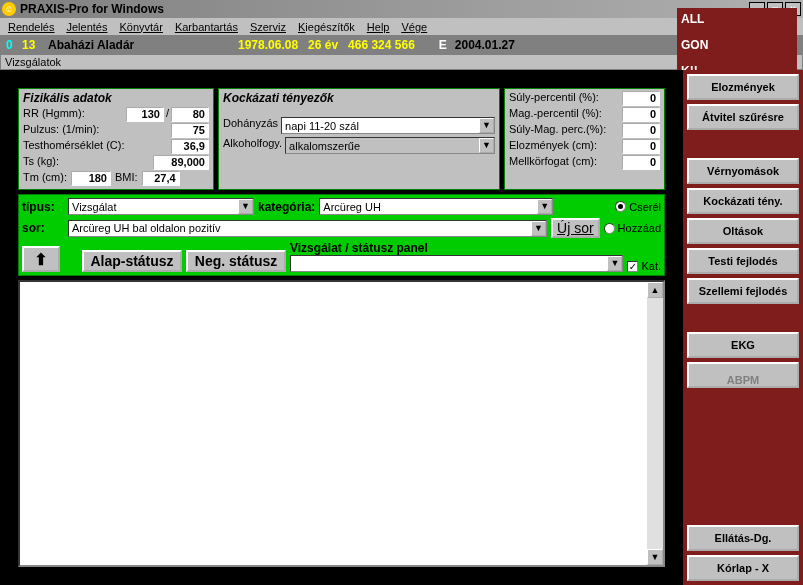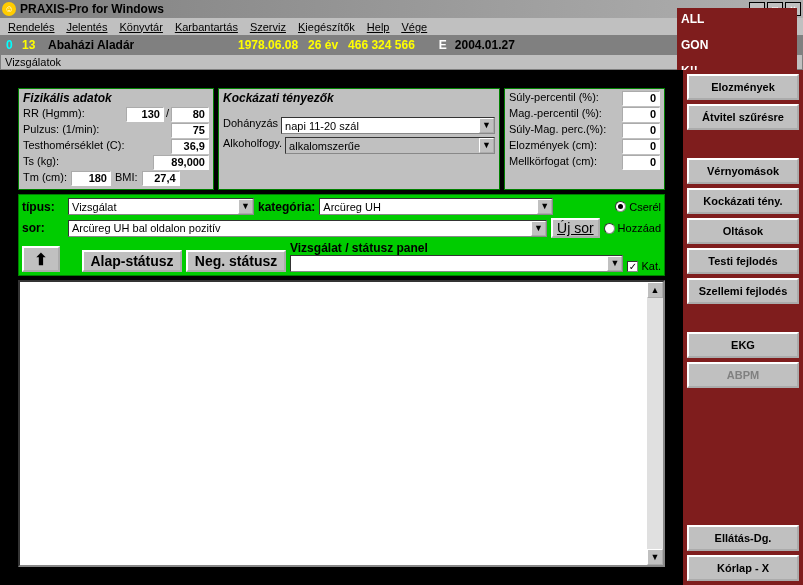--- a/index.html
+++ b/index.html
@@ -50,21 +50,21 @@
 .radio .dot.on::after { content: ""; width: 5px; height: 5px; background: #000; border-radius: 50%; }
 .check { display: flex; align-items: center; gap: 3px; }
 .check .box.on::after { content: "✓"; font-size: 10px; line-height: 9px; display: block; text-align: center; }
 .uparrow { width: 38px; height: 26px; background: #c0c0c0; border: 2px outset #fff; display: flex; align-items: center; justify-content: center; font-size: 16px; font-weight: bold; }
 .textarea { flex: 1; background: #fff; border: 2px inset #888; margin: 0; position: relative; }
 .scrollbar { position: absolute; right: 0; top: 0; bottom: 0; width: 16px; background: #c0c0c0; display: flex; flex-direction: column; }
 .scrollbtn { height: 16px; background: #c0c0c0; border: 1px outset #fff; text-align: center; font-size: 9px; line-height: 14px; }
 .scrolltrack { flex: 1; background: repeating-conic-gradient(#c0c0c0 0% 25%, #fff 0% 50%) 50% / 2px 2px; }
 .right { width: 120px; background: #7f1d1d; padding: 4px; display: flex; flex-direction: column; gap: 4px; }
 .rbtn { background: #c0c0c0; border: 2px outset #fff; height: 26px; display: flex; align-items: center; justify-content: center; font-size: 11px; font-weight: bold; }
-.rbtn.dis { color: #808080; }
+.rbtn.dis { color: #808080; align-items: flex-end; }
 .spacer { flex: 1; }
 .spacer-sm { height: 20px; }
 </style>
 </head>
 <body>
 
 <div class="titlebar">
   <span class="smiley">☺</span>
   <span class="title">PRAXIS-Pro for Windows</span>
   <div class="winbtns">

